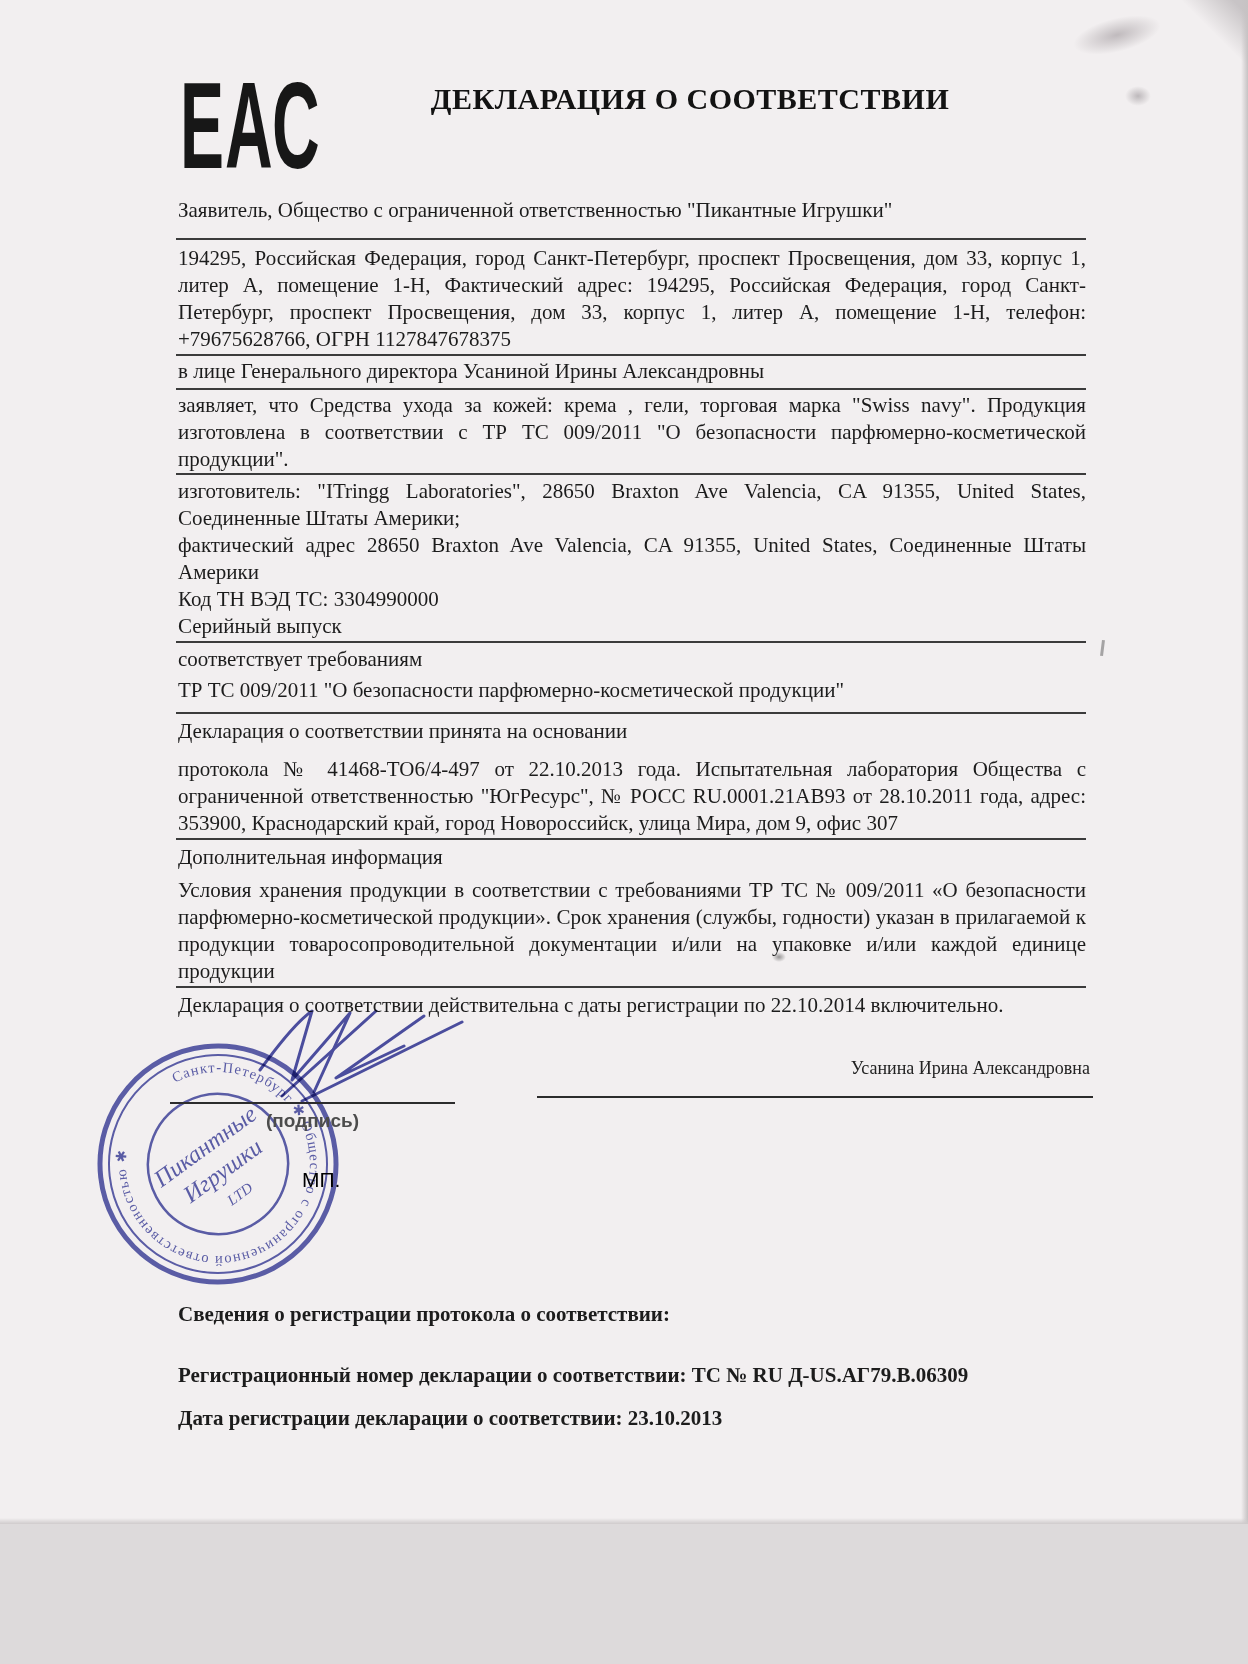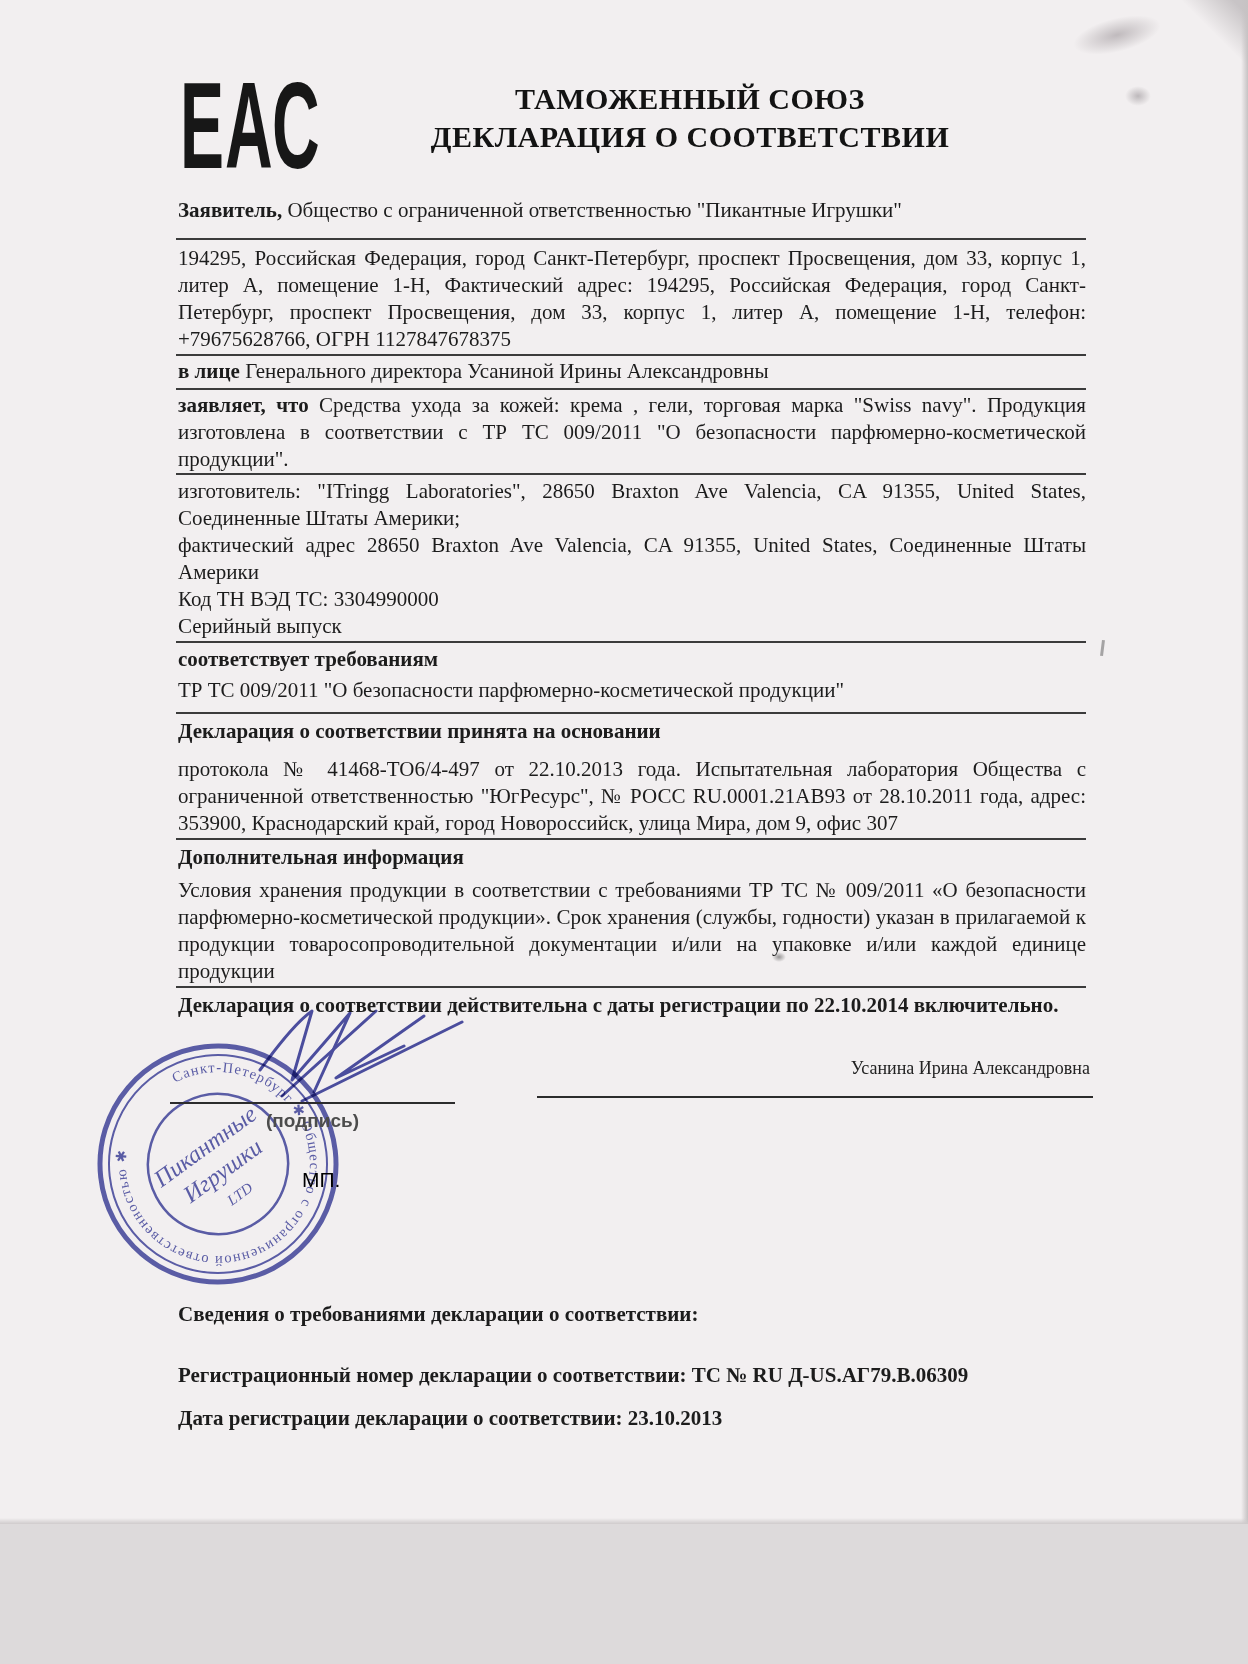--- a/index.html
+++ b/index.html
@@ -20,21 +20,21 @@
     position:absolute; left:310px; top:80px; width:760px;
     text-align:center; font-weight:bold; font-size:30px; line-height:38px;
     letter-spacing:0.5px; color:#131313;
   }
   
   .sec {
     position:absolute; left:178px; width:908px;
     font-size:21px; line-height:27px; text-align:justify;
   }
   .nojust { text-align:left; }
-  .b { font-weight:bold; }
+  .b { font-weight:normal; }
   .rule { position:absolute; left:176px; width:910px; height:0; border-top:2px solid #3b3b3b; }
   
   .sigline { position:absolute; height:0; border-top:2px solid #2c2c2c; }
   .graycap {
     position:absolute; font-family:"Liberation Sans", sans-serif;
     color:#4c4c4c; font-size:19px; text-align:center;font-weight:bold;
   }
   .namecap {
     position:absolute; font-family:"Liberation Sans", sans-serif;
     color:#2d2d2d; font-size:20px; line-height:28px; text-align:center;
@@ -64,21 +64,20 @@
   .mark2 { position:absolute; left:772px; top:952px; width:14px; height:10px;
     background:radial-gradient(ellipse, rgba(60,60,60,.5), rgba(60,60,60,0) 70%); }
 </style>
 </head>
 <body>
 
 <div class="page">
 
   <div class="eac">ЕАС</div>
   <div class="title">
-    <div>ТАМОЖЕННЫЙ СОЮЗ</div>
     <div>ДЕКЛАРАЦИЯ О СООТВЕТСТВИИ</div>
   </div>
 
   <div class="sec nojust" style="top:197px">
     <span class="b">Заявитель,</span>
     <span>Общество с ограниченной ответственностью "Пикантные Игрушки"</span>
   </div>
   <div class="rule" style="top:238px"></div>
 
   <div class="sec" style="top:245px">194295, Российская Федерация, город Санкт-Петербург, проспект Просвещения, дом 33, корпус 1, литер А, помещение 1-Н, Фактический адрес: 194295, Российская Федерация, город Санкт-Петербург, проспект Просвещения, дом 33, корпус 1, литер А, помещение 1-Н, телефон: +79675628766, ОГРН 1127847678375</div>
@@ -146,21 +145,21 @@
     </g>
   </svg>
 
   <div class="sigline" style="left:170px; top:1102px; width:285px"></div>
   <div class="graycap" style="left:170px; top:1110px; width:285px">(подпись)</div>
   <div class="mp" style="left:288px; top:1168px">МП.</div>
 
   <div class="name" style="left:560px; top:1058px; width:530px">Усанина Ирина Александровна</div>
   <div class="sigline" style="left:537px; top:1096px; width:556px"></div>
 
-  <div class="botline" style="top:1302px">Сведения о требованиями декларации о соответствии:</div>
+  <div class="botline" style="top:1302px">Сведения о регистрации протокола о соответствии:</div>
   <div class="botline" style="top:1363px">Регистрационный номер декларации о соответствии: ТС № RU Д-US.АГ79.В.06309</div>
   <div class="botline" style="top:1406px">Дата регистрации декларации о соответствии: 23.10.2013</div>
 
   <div class="corner"></div>
   <div class="edge-right"></div>
   <div class="edge-bottom"></div>
   <div class="smudge1"></div>
   <div class="smudge2"></div>
   <div class="mark1"></div>
   <div class="mark2"></div>

